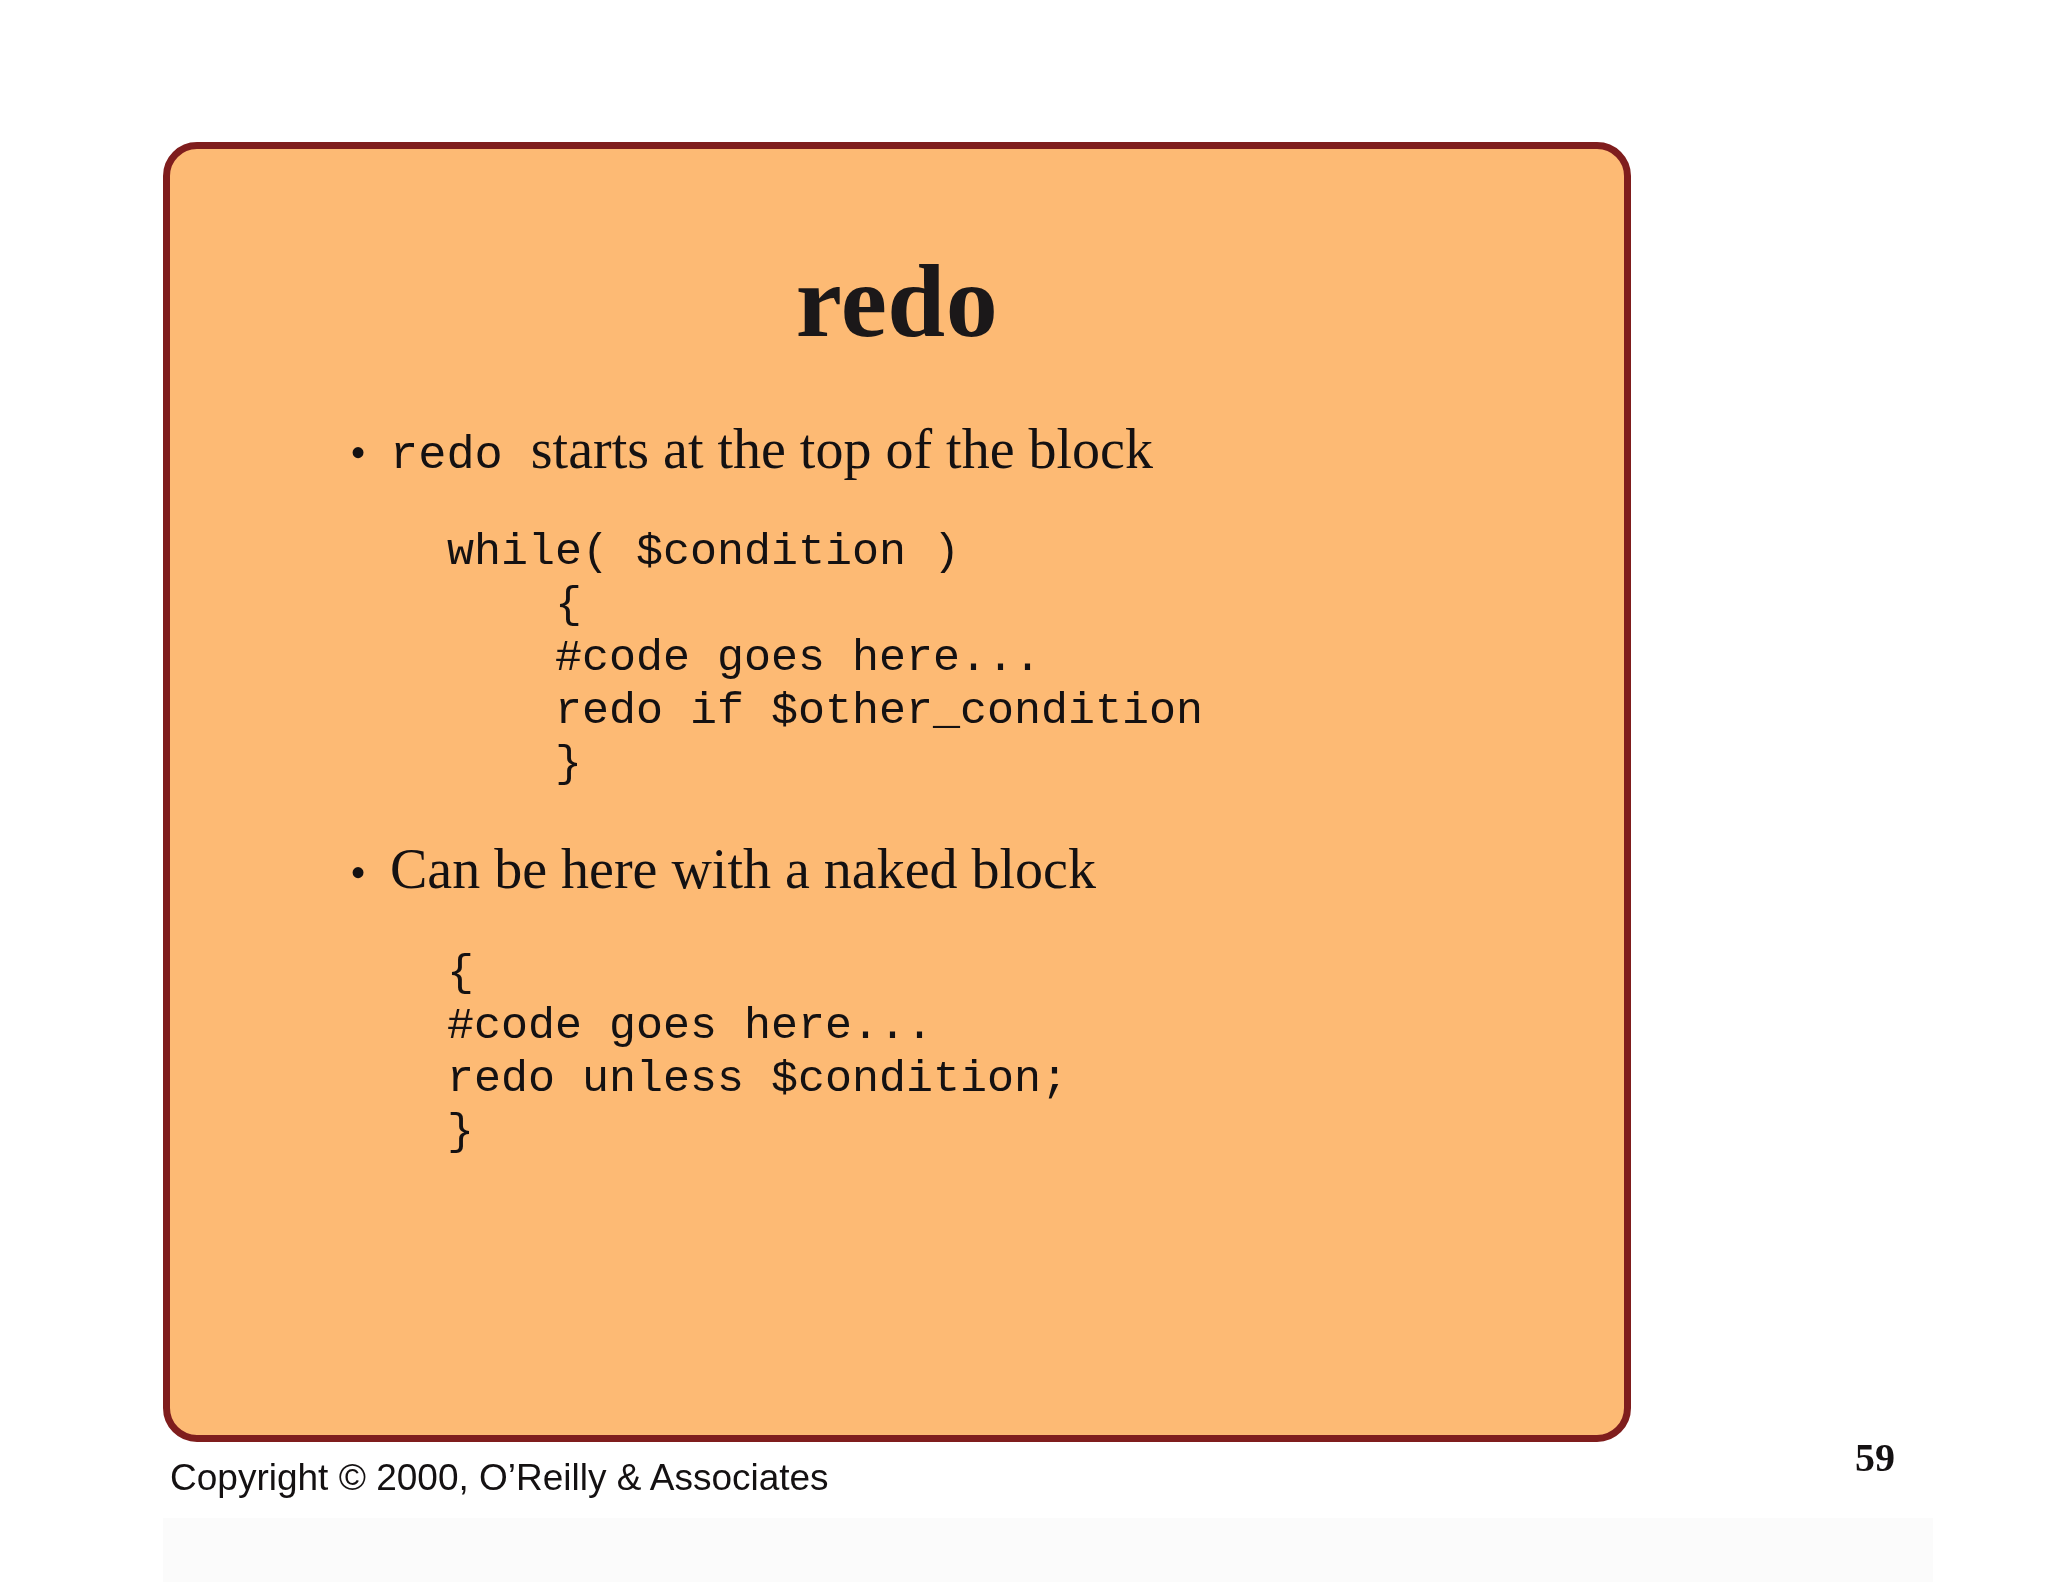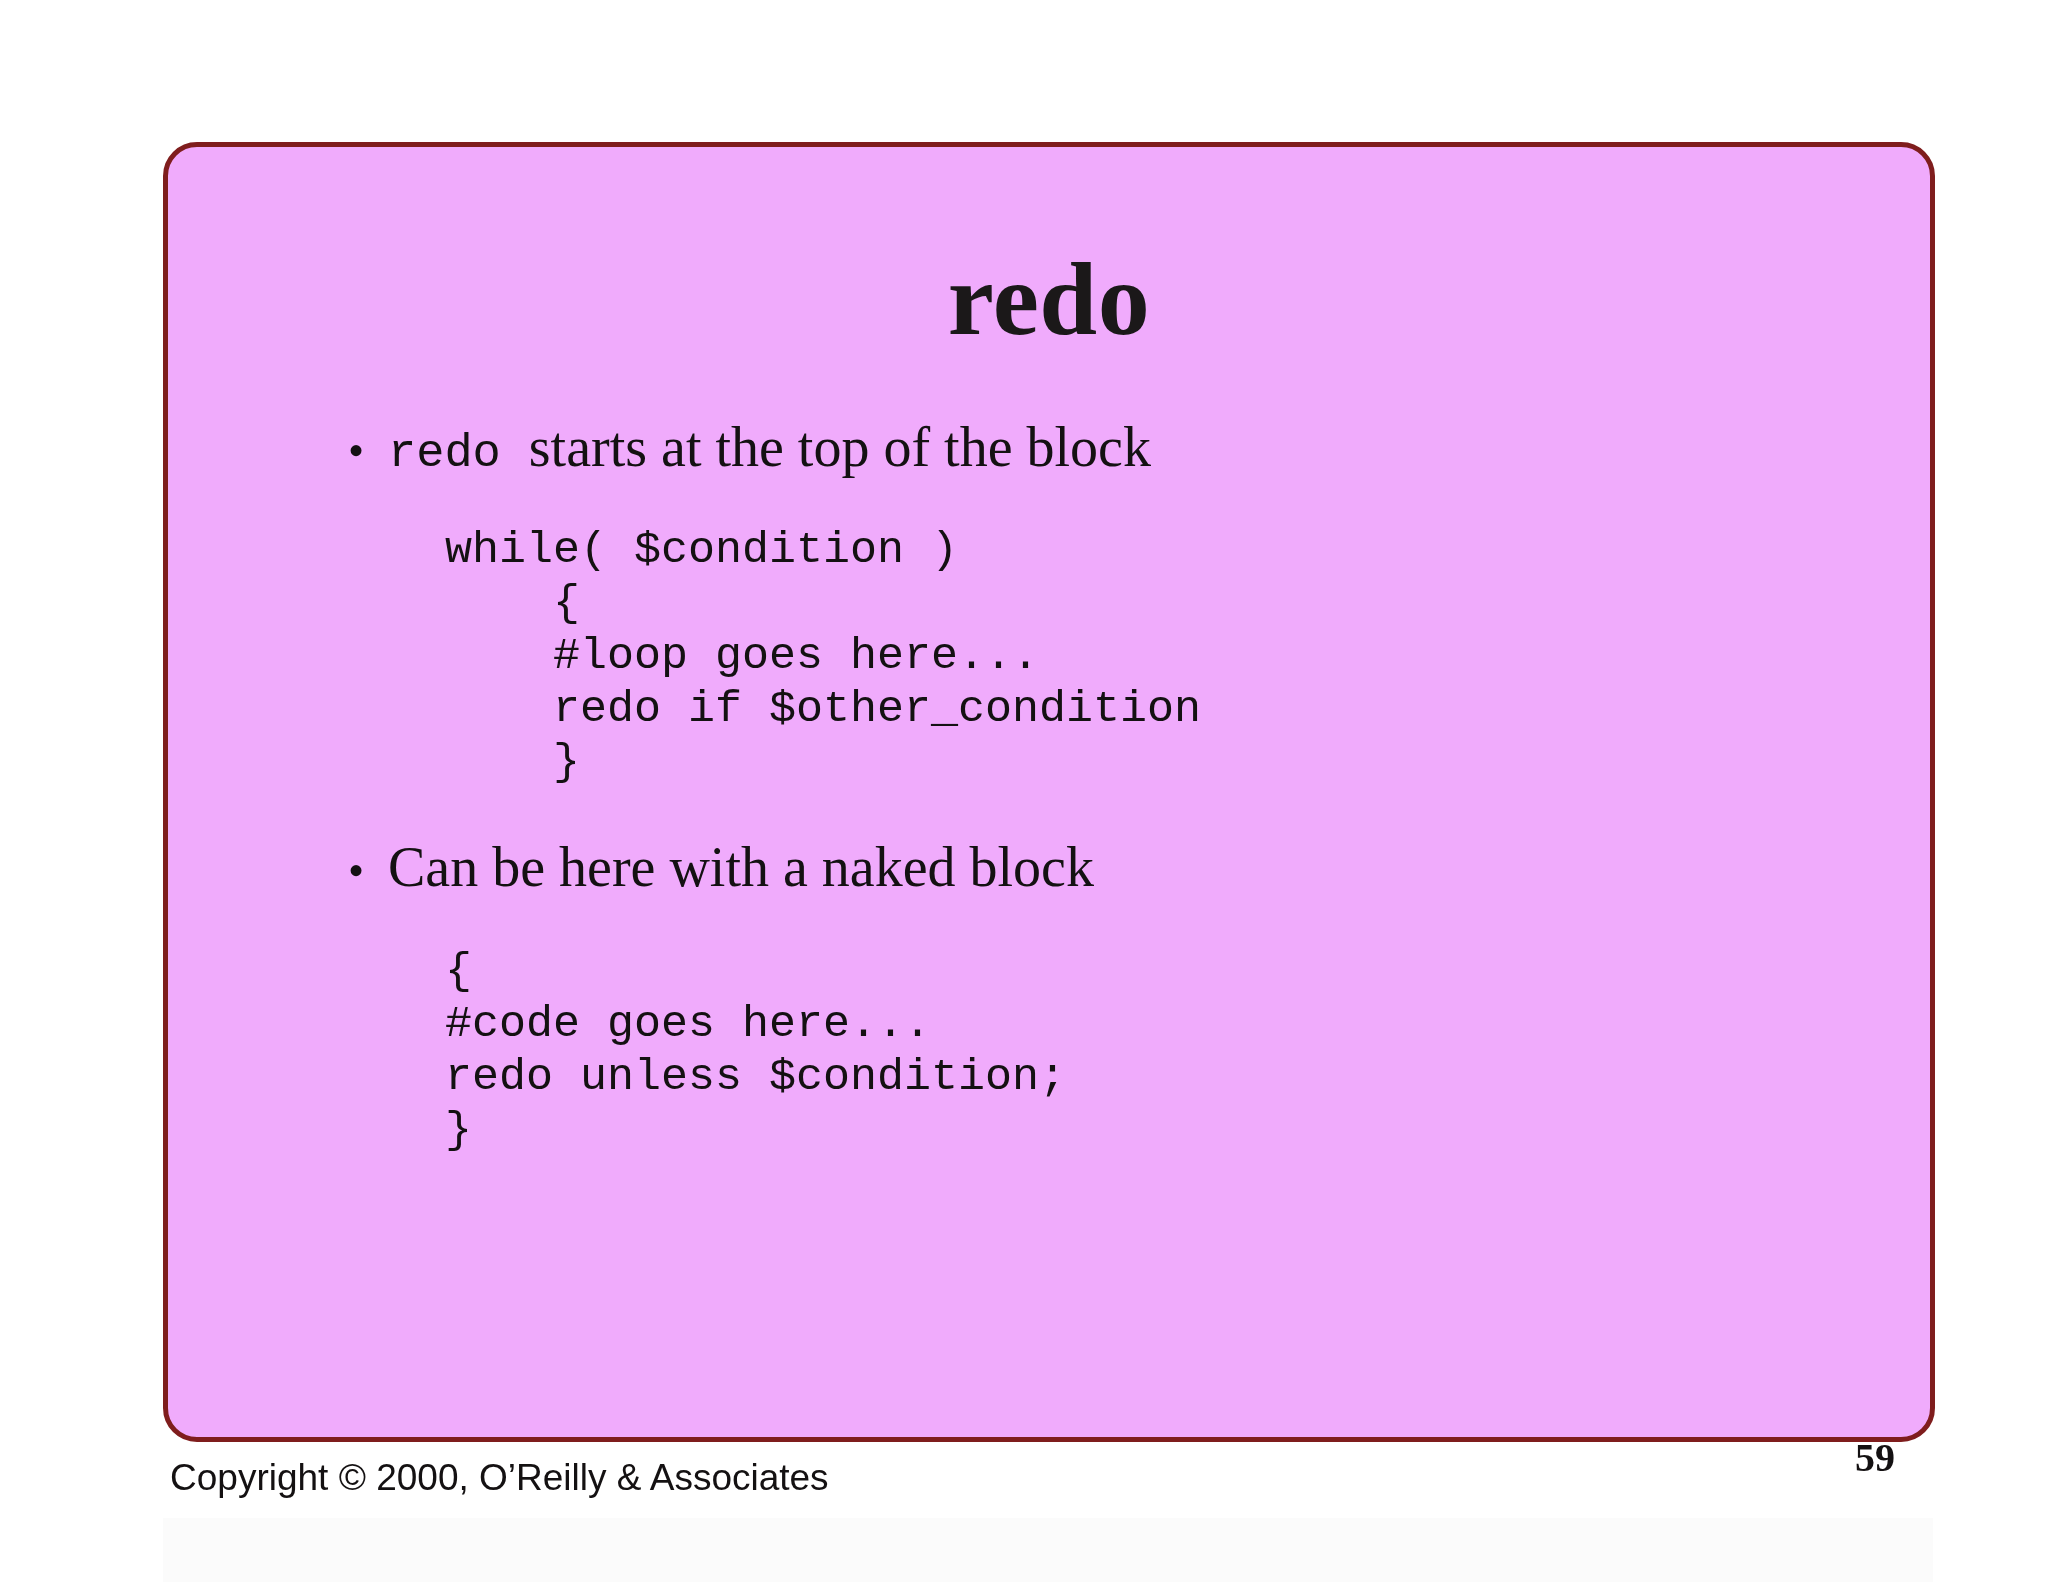--- a/index.html
+++ b/index.html
@@ -21,26 +21,26 @@
     left: 163px;
     top: 1518px;
     width: 1770px;
     height: 64px;
     background: #fbfbfb;
   }
   #slide-frame {
     position: absolute;
     left: 163px;
     top: 142px;
-    width: 1772px;
+    width: 1468px;
     height: 1300px;
     box-sizing: border-box;
-    border: 5px solid #7f1d1d;
+    border: 7px solid #7f1d1d;
     border-radius: 34px;
-    background: #f0abfc;
+    background: #fdba74;
   }
   #slide-title {
     position: absolute;
     left: 0;
     right: 0;
     top: 100px;
     text-align: center;
     font-family: "Liberation Serif", "DejaVu Serif", serif;
     font-weight: bold;
     font-size: 104px;
@@ -121,21 +121,21 @@
 
     <div id="slide-body">
 
       <div class="bullet-row" id="bullet-1-row">
         <span class="bullet-dot">•</span>
         <span class="bullet-text"><span class="mono">redo</span><span>  starts at the top of the block</span></span>
       </div>
 
       <div class="code-block" id="code-block-1">while( $condition )
     {
-    #loop goes here...
+    #code goes here...
     redo if $other_condition
     }</div>
 
       <div class="bullet-row" id="bullet-2-row">
         <span class="bullet-dot">•</span>
         <span class="bullet-text">Can be here with a naked block</span>
       </div>
 
       <div class="code-block" id="code-block-2">{
 #code goes here...

